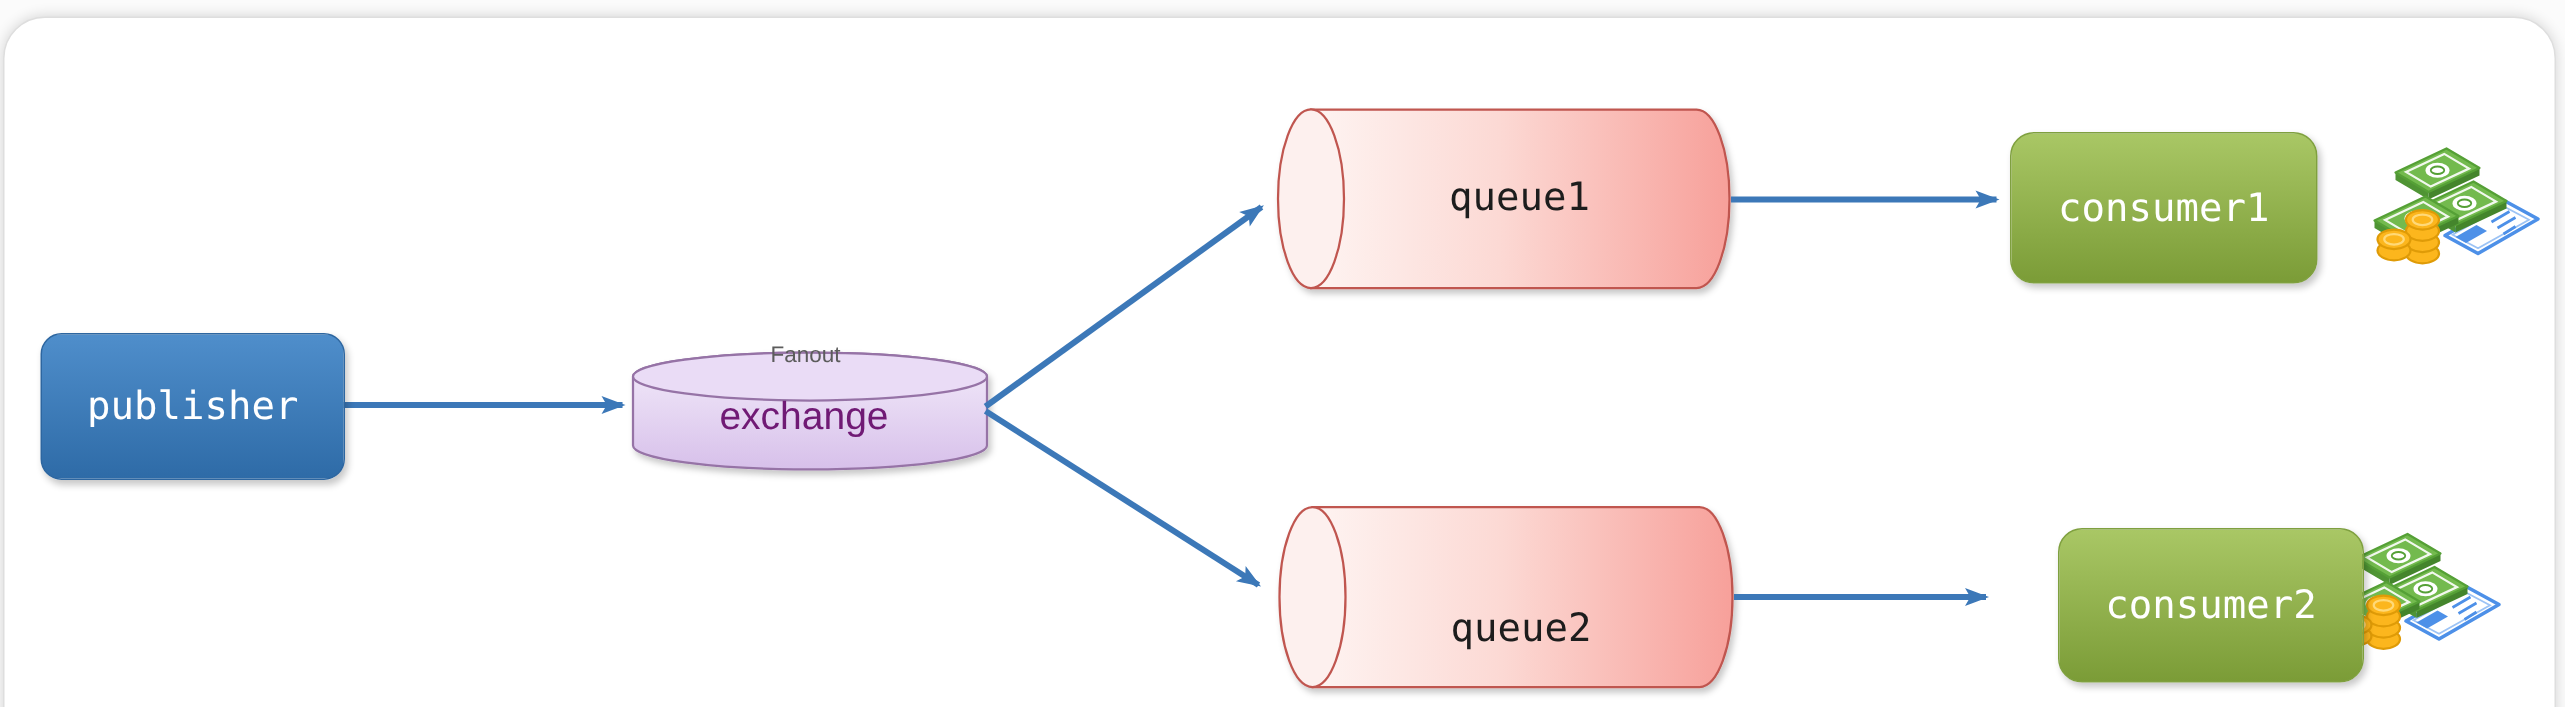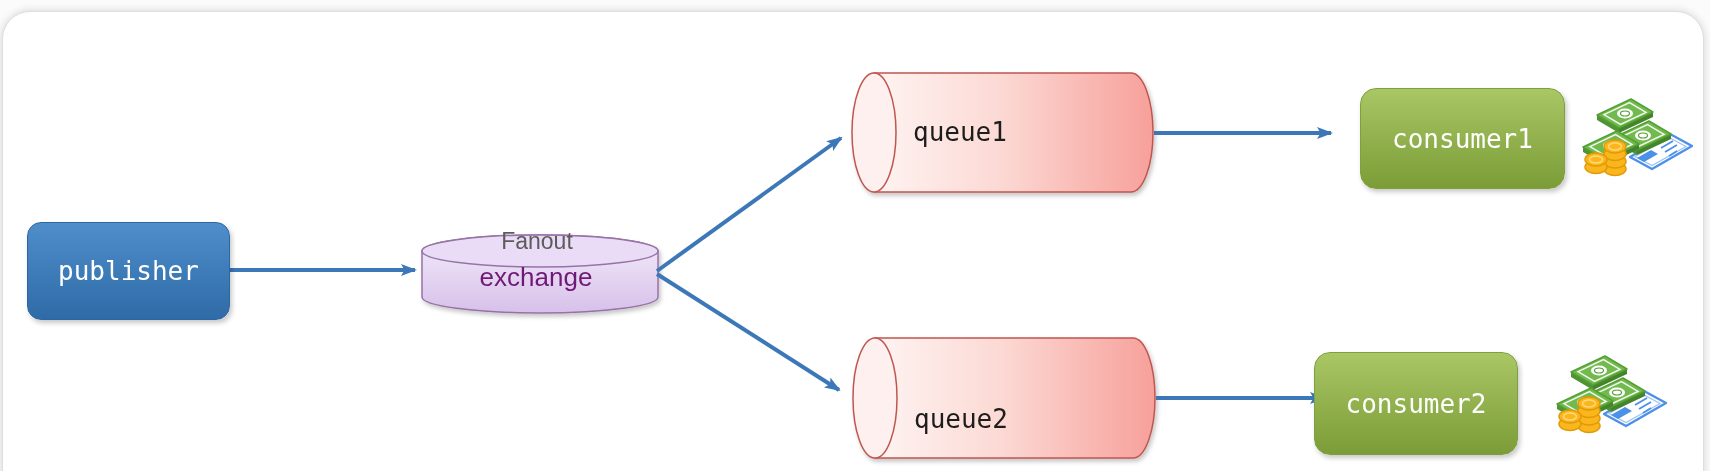--- a/index.html
+++ b/index.html
@@ -30,43 +30,42 @@
   .publisher {
     left: 27px; top: 222px; width: 201px; height: 96px;
     border-radius: 14px;
     background: linear-gradient(#4f8ecb, #2e6ba7);
     border: 1px solid #2d66a0;
   }
   .consumer {
     border-radius: 16px;
     background: linear-gradient(#a9c765, #7b9c37);
     border: 1px solid #7fa03f;
-    margin-left: 20px;
   }
   .consumer1 { left: 1340px; top: 88px;  width: 203px; height: 99px; }
-  .consumer2 { left: 1294px; top: 352px; width: 202px; height: 101px; }
+  .consumer2 { left: 1372px; top: 352px; width: 202px; height: 101px; }
   .cyl-label {
     position: absolute;
-    width: 200px; text-align: left;
+    width: 200px; text-align: center;
     font-family: "DejaVu Sans Mono", "Liberation Mono", monospace;
     font-size: 26px; color: #1d1d1d;
   }
   .queue1-label { left: 913px; top: 117px; }
   .queue2-label { left: 914px; top: 404px; }
   .exchange-label {
     position: absolute; left: 436px; top: 262px;
     width: 200px; text-align: center;
     font-family: "Liberation Sans", sans-serif;
     font-size: 26px; color: #701a75;
   }
   .fanout-label {
     position: absolute; left: 437px; top: 228px;
     width: 200px; text-align: center;
     font-family: "Liberation Sans", sans-serif;
-    font-size: 23px; color: #5c5c5c;
+    font-size: 15px; color: #5c5c5c;
   }
 </style>
 </head>
 <body>
 
 <div class="frame"></div>
 
 <svg class="layer" width="1710" height="471" viewBox="0 0 1710 471">
   <defs>
     <linearGradient id="gradPurple" x1="0" y1="0" x2="0" y2="1">

